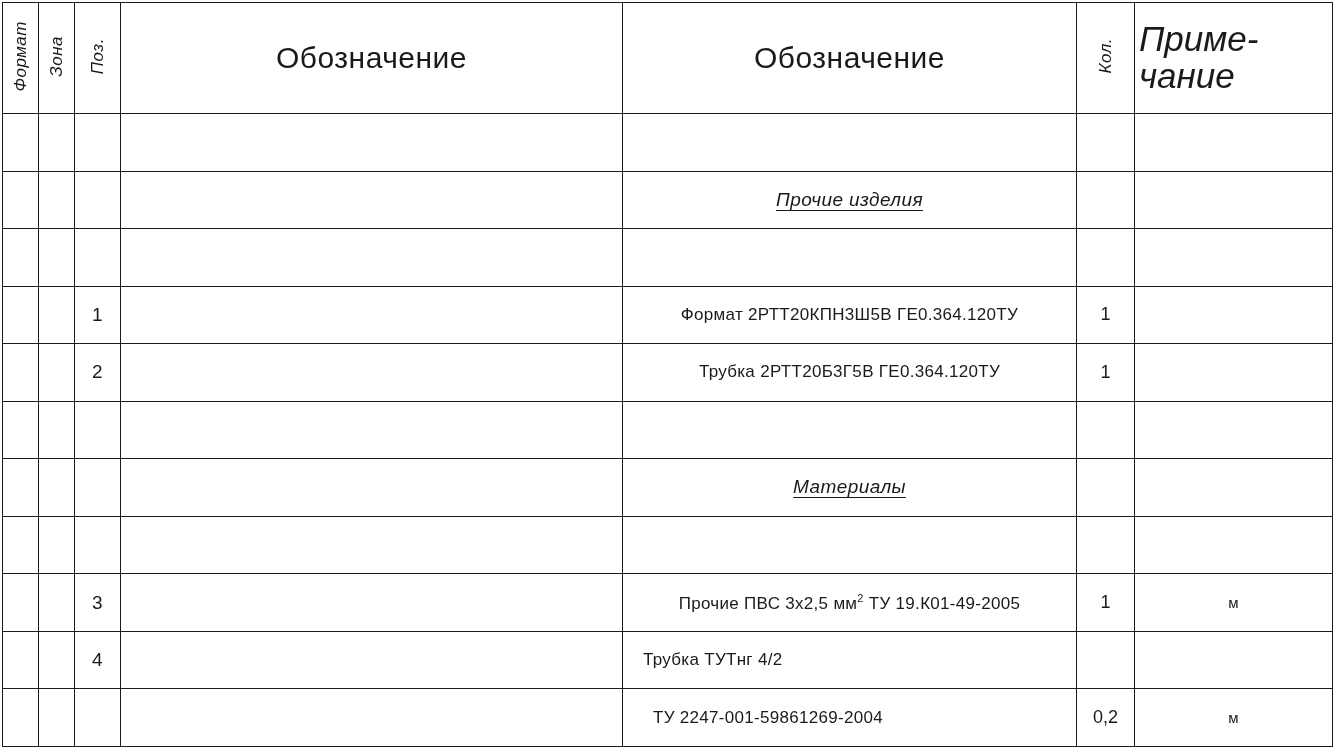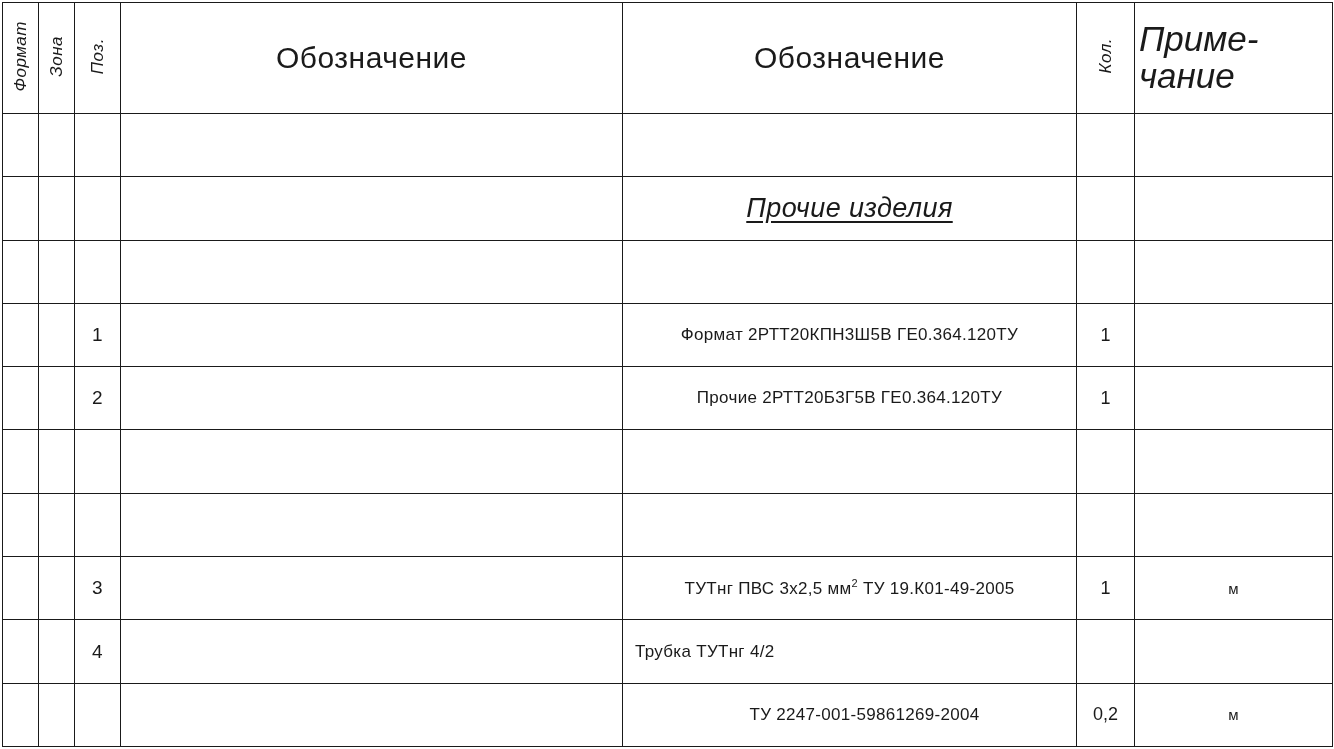--- a/index.html
+++ b/index.html
@@ -95,21 +95,21 @@
     font-size: 18px;
   }
   .cell-note {
     font-size: 15px;
     text-align: left;
     padding-left: 14px;
   }
 
   .section-title {
     font-style: italic;
-    font-size: 27px;
+    font-size: 19px;
     letter-spacing: 0.4px;
     text-decoration: underline;
     text-underline-offset: 4px;
   }
 
   sup {
     font-size: 11px;
     vertical-align: super;
   }
 </style>
@@ -195,71 +195,82 @@
         <td class="cell-name">Формат 2РТТ20КПН3Ш5В ГЕ0.364.120ТУ</td>
         <td class="cell-qty">1</td>
         <td class="cell-note"></td>
       </tr>
 
       <tr class="body-row">
         <td></td>
         <td></td>
         <td class="cell-pos">2</td>
         <td></td>
-        <td class="cell-name">Прочие 2РТТ20Б3Г5В ГЕ0.364.120ТУ</td>
+        <td class="cell-name">Трубка 2РТТ20Б3Г5В ГЕ0.364.120ТУ</td>
         <td class="cell-qty">1</td>
         <td class="cell-note"></td>
       </tr>
 
       <tr class="body-row">
         <td></td>
         <td></td>
         <td class="cell-pos"></td>
         <td></td>
         <td class="cell-name"></td>
         <td class="cell-qty"></td>
         <td class="cell-note"></td>
       </tr>
 
+      <tr class="body-row">
+        <td></td>
+        <td></td>
+        <td class="cell-pos"></td>
+        <td></td>
+        <td>
+          <span class="section-title">Материалы</span>
+        </td>
+        <td class="cell-qty"></td>
+        <td class="cell-note"></td>
+      </tr>
 
       <tr class="body-row">
         <td></td>
         <td></td>
         <td class="cell-pos"></td>
         <td></td>
         <td class="cell-name"></td>
         <td class="cell-qty"></td>
         <td class="cell-note"></td>
       </tr>
 
       <tr class="body-row">
         <td></td>
         <td></td>
         <td class="cell-pos">3</td>
         <td></td>
-        <td class="cell-name"><span>ТУТнг ПВС 3х2,5 мм</span><sup>2</sup><span> ТУ 19.К01-49-2005</span></td>
+        <td class="cell-name"><span>Прочие ПВС 3х2,5 мм</span><sup>2</sup><span> ТУ 19.К01-49-2005</span></td>
         <td class="cell-qty">1</td>
         <td class="cell-note">м</td>
       </tr>
 
       <tr class="body-row">
         <td></td>
         <td></td>
         <td class="cell-pos">4</td>
         <td></td>
-        <td class="cell-name" style="text-align:left; padding-left:12px;">Трубка ТУТнг 4/2</td>
-        <td class="cell-qty"></td>
-        <td class="cell-note"></td>
-      </tr>
-
-      <tr class="body-row">
-        <td></td>
-        <td></td>
-        <td class="cell-pos"></td>
-        <td></td>
-        <td class="cell-name" style="text-align:center; padding-left:30px;">ТУ 2247-001-59861269-2004</td>
+        <td class="cell-name" style="text-align:left; padding-left:20px;">Трубка ТУТнг 4/2</td>
+        <td class="cell-qty"></td>
+        <td class="cell-note"></td>
+      </tr>
+
+      <tr class="body-row">
+        <td></td>
+        <td></td>
+        <td class="cell-pos"></td>
+        <td></td>
+        <td class="cell-name" style="text-align:left; padding-left:30px;">ТУ 2247-001-59861269-2004</td>
         <td class="cell-qty">0,2</td>
         <td class="cell-note">м</td>
       </tr>
 
     </tbody>
   </table>
 </div>
 
 </body></html>

